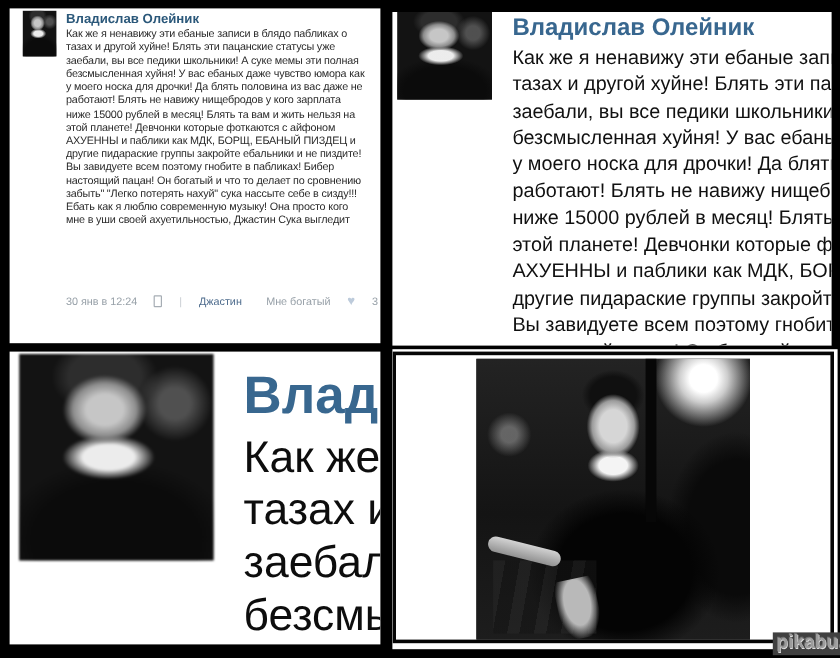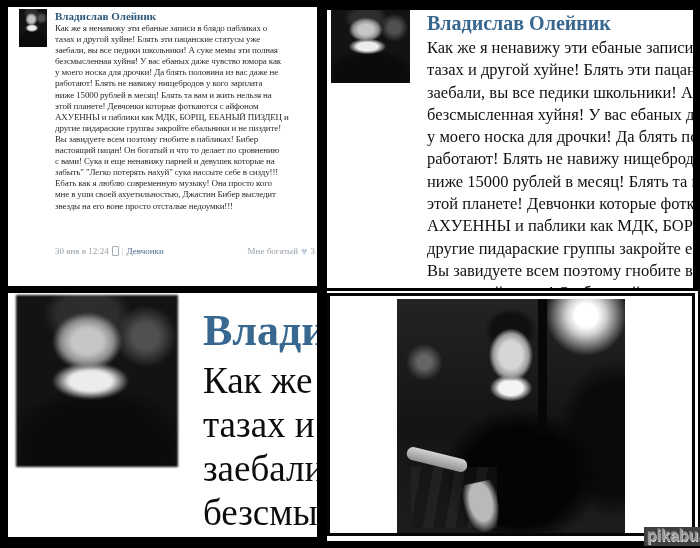--- a/index.html
+++ b/index.html
@@ -1,30 +1,30 @@
 <!DOCTYPE html>
 <html><head>
 <meta charset="utf-8">
 <style>
   html,body{margin:0;padding:0;}
   body{
     width:700px;height:548px;position:relative;overflow:hidden;
     background:#000;
     font-family:"Liberation Sans", sans-serif;
   }
-  .panel{position:absolute;background:#fff;overflow:hidden;font-family:Liberation Serif, serif;}
+  .panel{position:absolute;background:#fff;overflow:hidden;}
 
   
   #panel-tl{left:8px;top:7px;width:309px;height:279px;}
   #panel-tl .avatar{position:absolute;left:11px;top:2px;width:28px;height:38px;}
   #panel-tl .author{position:absolute;left:47px;top:3px;font-size:11px;font-weight:bold;}
   #panel-tl .post-text{position:absolute;left:47px;top:16px;width:260px;}
   #panel-tl .post-text .ln{font-size:9px;line-height:11.1px;letter-spacing:-0.15px;color:#2b2b2b;white-space:nowrap;overflow:hidden;}
   #panel-tl .footer{position:absolute;left:47px;top:239px;width:260px;display:flex;justify-content:space-between;align-items:center;font-size:9px;color:#97a0a8;}
-  #panel-tl .footer .left-part,#panel-tl .footer .right-part{display:flex;align-items:center;gap:3px;}
+  #panel-tl .footer .left-part,#panel-tl .footer .right-part{display:flex;align-items:center;gap:14px;}
   .phone-glyph{display:inline-block;width:5px;height:8px;border:1px solid #a6adb4;border-radius:1px;}
   .sep{color:#c7ccd1;}
   .reply{color:#4e6c8d;}
   .heart{color:#bdcbdb;font-size:11px;line-height:9px;}
 
   
   #panel-tr{left:327px;top:10px;width:366px;height:278px;}
   #panel-tr .avatar{position:absolute;left:4px;top:0;width:79px;height:73px;}
   #panel-tr .author{position:absolute;left:100px;top:2px;font-size:20px;font-weight:bold;white-space:nowrap;}
   #panel-tr .post-text{position:absolute;left:100px;top:27px;width:266px;}
@@ -88,32 +88,30 @@
     <div class="ln">заебали, вы все педики школьники! А суке мемы эти полная</div>
     <div class="ln">безсмысленная хуйня! У вас ебаных даже чувство юмора как</div>
     <div class="ln">у моего носка для дрочки! Да блять половина из вас даже не</div>
     <div class="ln">работают! Блять не навижу нищебродов у кого зарплата</div>
     <div class="ln">ниже 15000 рублей в месяц! Блять та вам и жить нельзя на</div>
     <div class="ln">этой планете! Девчонки которые фоткаются с айфоном</div>
     <div class="ln">АХУЕННЫ и паблики как МДК, БОРЩ, ЕБАНЫЙ ПИЗДЕЦ и</div>
     <div class="ln">другие пидараские группы закройте ебальники и не пиздите!</div>
     <div class="ln">Вы завидуете всем поэтому гнобите в пабликах! Бибер</div>
     <div class="ln">настоящий пацан! Он богатый и что то делает по сровнению</div>
-    <div class="ln">с вами! Сука и еще ненавижу парней и девушек которые на</div>
     <div class="ln">забыть" "Легко потерять нахуй" сука нассыте себе в сизду!!!</div>
     <div class="ln">Ебать как я люблю современную музыку! Она просто кого</div>
-    <div class="ln">мне в уши своей ахуетильностью, Джастин Бибер выгледит</div>
-    <div class="ln">звезды на его воне просто отсталые недоумки!!!</div>
+    <div class="ln">мне в уши своей ахуетильностью, Джастин Сука выгледит</div>
   </div>
   <div class="footer">
     <span class="left-part">
       <span>30 янв в 12:24</span>
       <span class="phone-glyph"></span>
       <span class="sep">|</span>
-      <span class="reply">Девчонки</span>
+      <span class="reply">Джастин</span>
     </span>
     <span class="right-part">
       <span>Мне богатый</span>
       <span class="heart">♥</span>
       <span>3</span>
     </span>
   </div>
 </div>
 
 <div class="panel" id="panel-tr">

